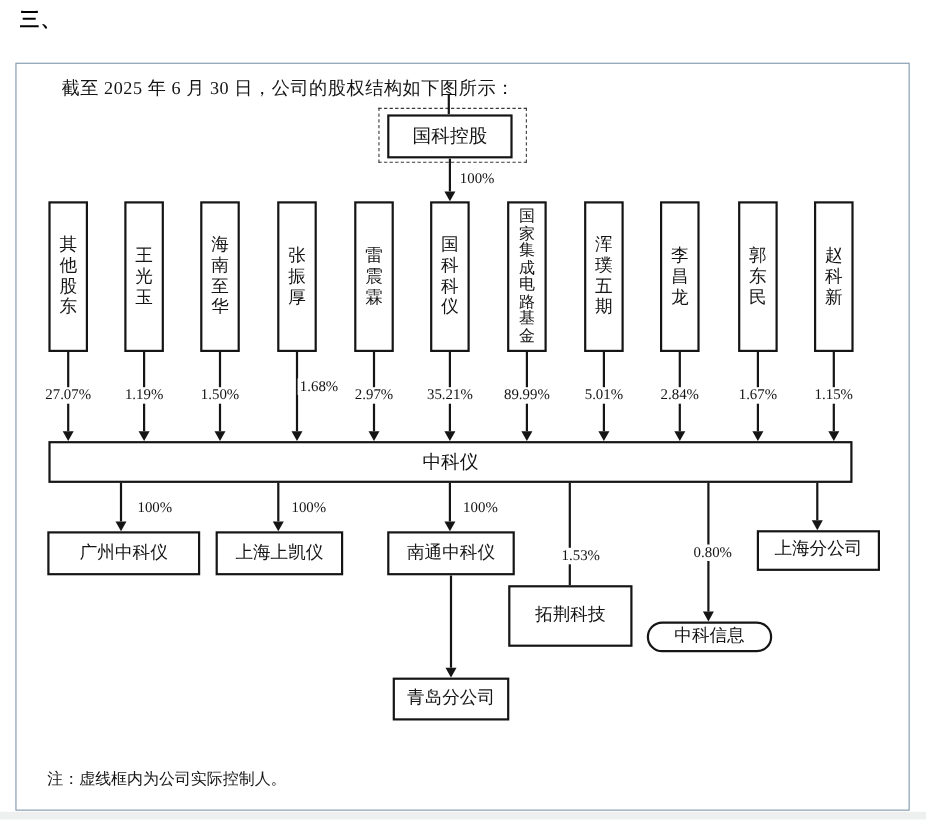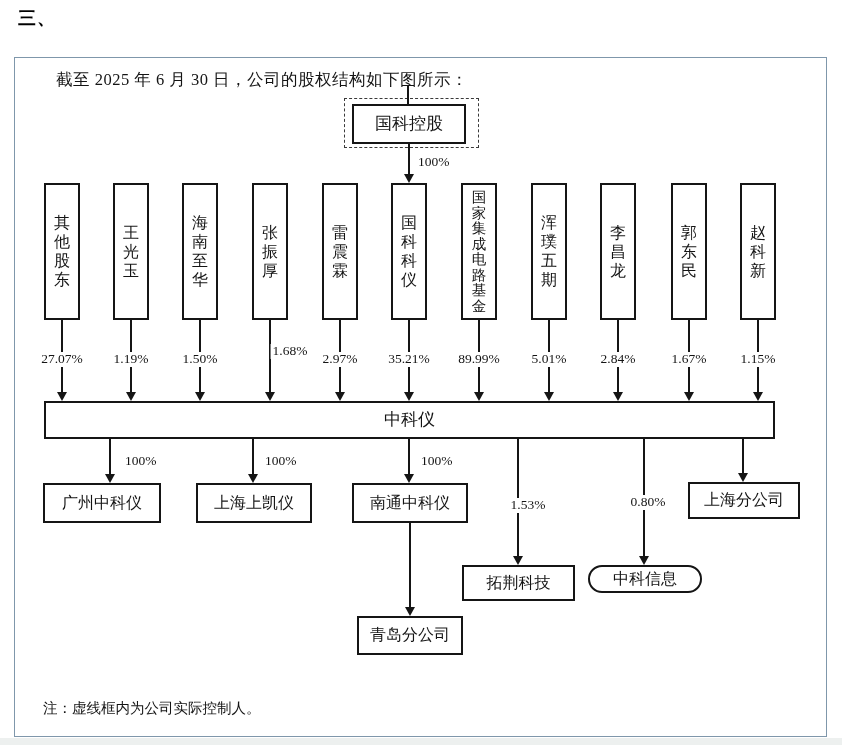--- a/index.html
+++ b/index.html
@@ -154,33 +154,33 @@
     <div class="abs ebox vbox" style="left: 740px; top: 183px; width: 36px; height: 137px; font-size: 16px; gap: 3px;">
       <span>赵</span>
       <span>科</span>
       <span>新</span>
     </div>
     <div class="abs line" style="left: 757px; top: 320px; height: 72px;"></div>
     <div class="abs ahead" style="left: 753px; top: 392px;"></div>
     <div class="abs pct center" style="left: 758px; top: 352px;">1.15%</div>
     <div class="abs line" style="left: 109px; top: 437px; height: 37px;"></div>
     <div class="abs ahead" style="left: 105px; top: 474px;"></div>
-    <div class="abs ebox" style="left: 43px; top: 483px; width: 118px; height: 40px;">广州中科仪</div>
+    <div class="abs ebox" style="left: 43px; top: 483px; width: 139px; height: 40px;">广州中科仪</div>
     <div class="abs pct" style="left: 123px; top: 454px;">100%</div>
     <div class="abs line" style="left: 252px; top: 437px; height: 37px;"></div>
     <div class="abs ahead" style="left: 248px; top: 474px;"></div>
     <div class="abs ebox" style="left: 196px; top: 483px; width: 116px; height: 40px;">上海上凯仪</div>
     <div class="abs pct" style="left: 263px; top: 454px;">100%</div>
     <div class="abs line" style="left: 408px; top: 437px; height: 37px;"></div>
     <div class="abs ahead" style="left: 404px; top: 474px;"></div>
     <div class="abs ebox" style="left: 352px; top: 483px; width: 116px; height: 40px;">南通中科仪</div>
     <div class="abs pct" style="left: 419px; top: 454px;">100%</div>
     <div class="abs line" style="left: 517px; top: 437px; height: 119px;"></div>
     <div class="abs ahead" style="left: 513px; top: 556px;"></div>
-    <div class="abs ebox" style="left: 462px; top: 565px; width: 113px; height: 36px;">拓荆科技</div>
+    <div class="abs ebox" style="left: 462px; top: 532px; width: 113px; height: 56px;">拓荆科技</div>
     <div class="abs pct center" style="left: 528px; top: 498px;">1.53%</div>
     <div class="abs line" style="left: 643px; top: 437px; height: 119px;"></div>
     <div class="abs ahead" style="left: 639px; top: 556px;"></div>
     <div class="abs ebox" style="left: 588px; top: 565px; width: 114px; height: 28px; border-radius: 19px;">中科信息</div>
     <div class="abs pct center" style="left: 648px; top: 495px;">0.80%</div>
     <div class="abs line" style="left: 742px; top: 437px; height: 36px;"></div>
     <div class="abs ahead" style="left: 738px; top: 473px;"></div>
     <div class="abs ebox" style="left: 688px; top: 482px; width: 112px; height: 37px;">上海分公司</div>
   </div>
 

